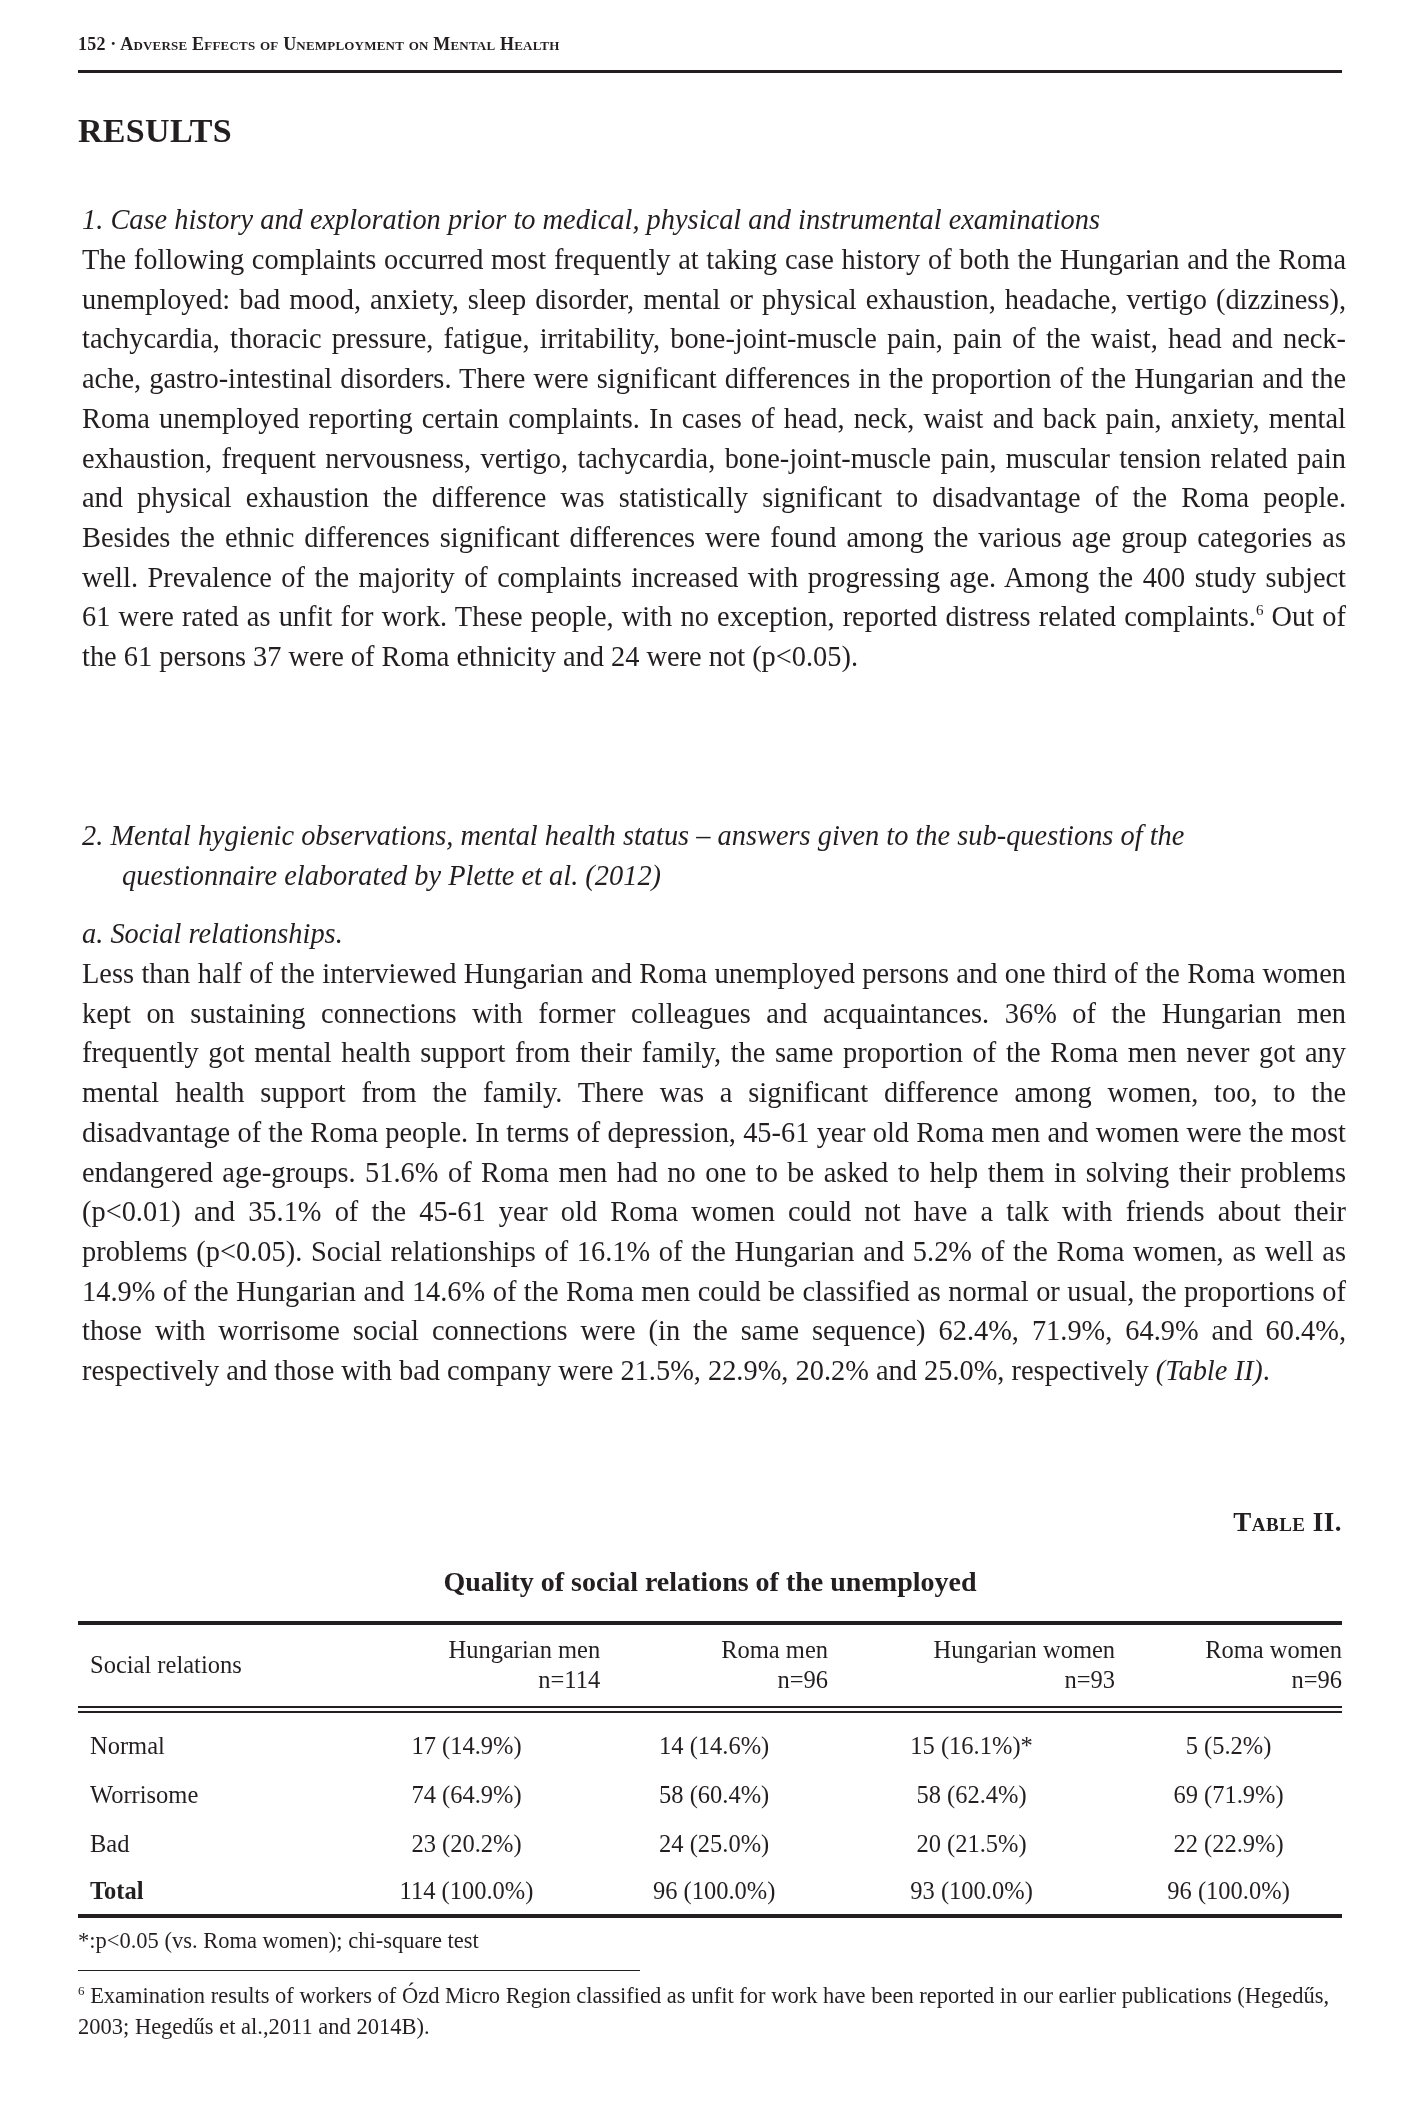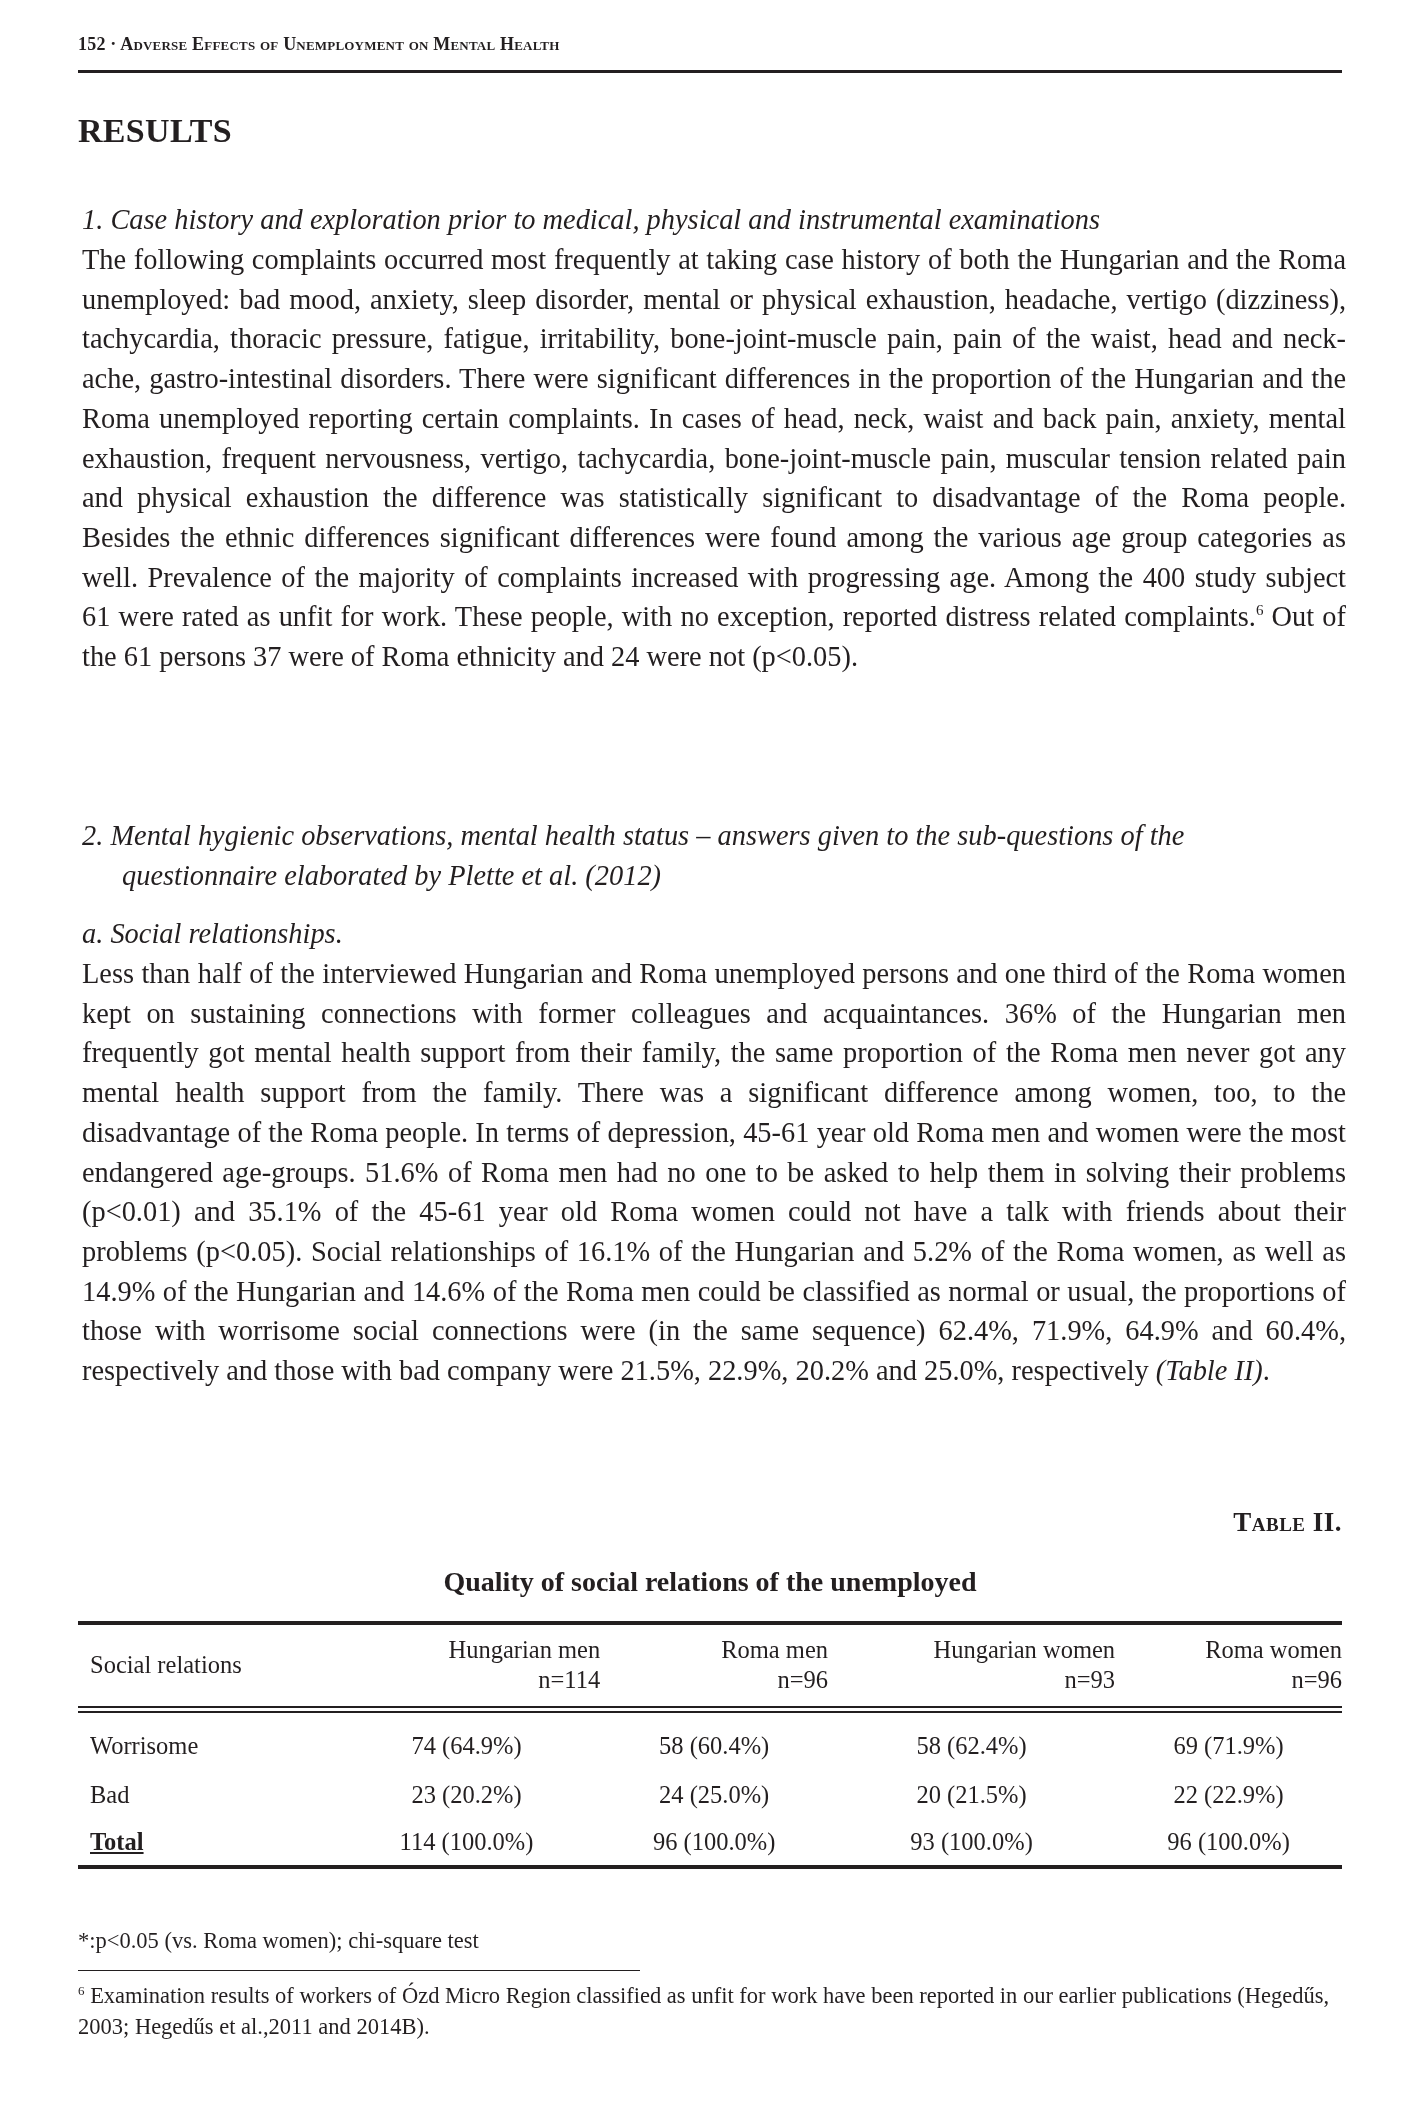--- a/index.html
+++ b/index.html
@@ -101,21 +101,21 @@
     .data-table thead th.first { text-align: left; padding-left: 12px; width: 245px; }
     .data-table tbody td {
       text-align: center;
       padding: 0;
       height: 49px;
       vertical-align: middle;
     }
     .data-table tbody tr:first-child td { padding-top: 8px; }
     .data-table tbody td.first { text-align: left; padding-left: 12px; }
     .data-table tbody tr.total td { border-bottom: 4px solid #231f20; height: 46px; }
-    .data-table tbody tr.total td.first { font-weight: bold; text-decoration: underline; }
+    .data-table tbody tr.total td.first { font-weight: bold; }
     .col-hm { width: 270px; }
     .col-rm { width: 230px; }
     .col-hw { width: 290px; }
     .col-rw { width: 229px; }
 
     .table-note {
       position: absolute;
       top: 1928px;
       left: 0;
       font-size: 22.5px;
@@ -176,20 +176,27 @@
       <tr>
         <th class="first">Social relations</th>
         <th><span>Hungarian men</span><br><span>n=114</span></th>
         <th><span>Roma men</span><br><span>n=96</span></th>
         <th><span>Hungarian women</span><br><span>n=93</span></th>
         <th><span>Roma women</span><br><span>n=96</span></th>
       </tr>
     </thead>
     <tbody>
       <tr>
+        <td class="first">Normal</td>
+        <td>17 (14.9%)</td>
+        <td>14 (14.6%)</td>
+        <td>15 (16.1%)*</td>
+        <td>5 (5.2%)</td>
+      </tr>
+      <tr>
         <td class="first">Worrisome</td>
         <td>74 (64.9%)</td>
         <td>58 (60.4%)</td>
         <td>58 (62.4%)</td>
         <td>69 (71.9%)</td>
       </tr>
       <tr>
         <td class="first">Bad</td>
         <td>23 (20.2%)</td>
         <td>24 (25.0%)</td>

